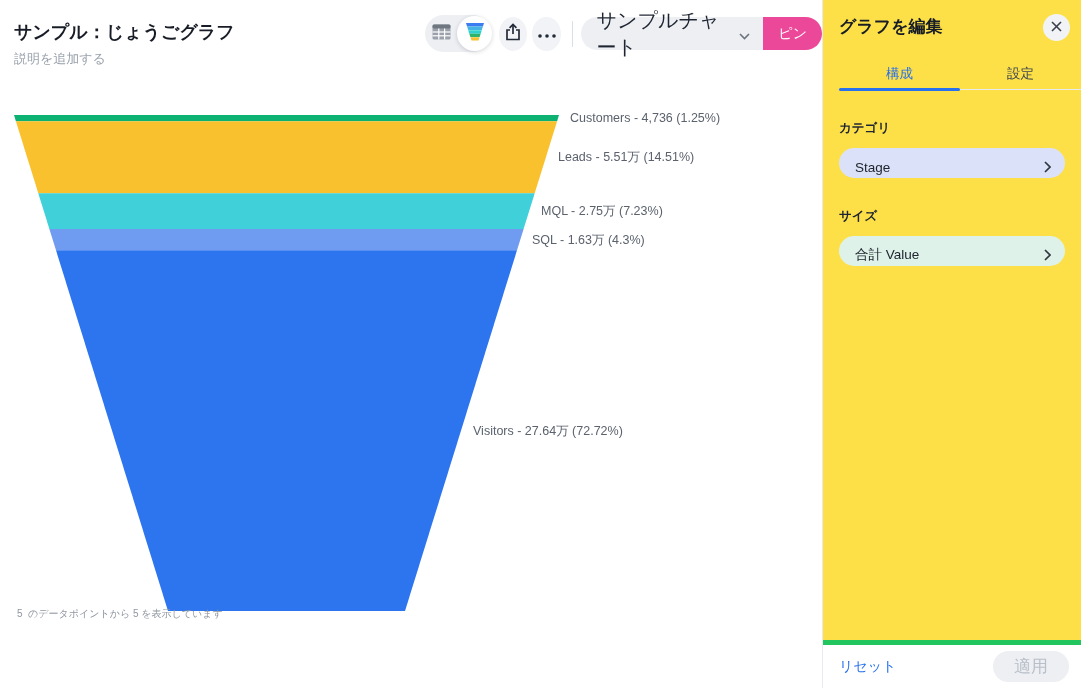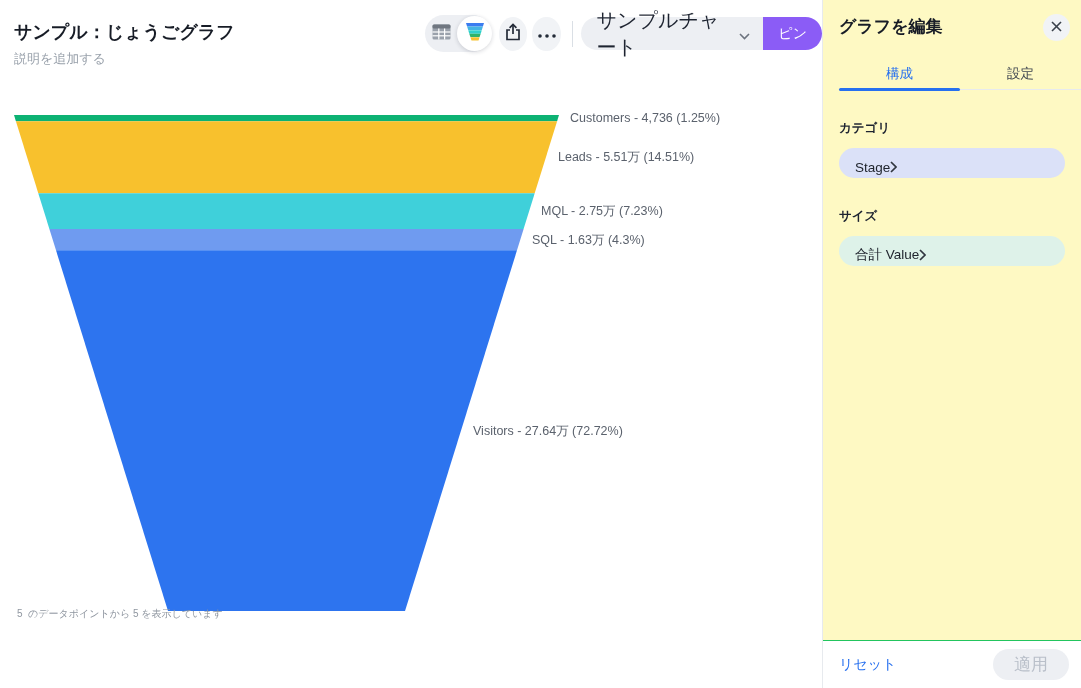--- a/index.html
+++ b/index.html
@@ -17,45 +17,45 @@
 
   .toolbar { position:absolute; left:425px; top:15px; height:37px; display:flex; align-items:center; }
   .view-toggle { width:67px; height:37px; border-radius:19px; background:#edeff3; display:flex; align-items:center; }
   .vt-btn { width:33px; height:37px; border:none; background:transparent; display:flex; align-items:center; justify-content:center; padding:0; cursor:pointer; }
   .vt-btn.active { width:35px; height:35px; border-radius:50%; background:#fff; box-shadow:0 1px 4px rgba(20,30,50,.18); margin:1px -1px 1px -1px; }
   .circle-btn { width:34px; height:34px; border-radius:50%; background:#f1f3f6; border:none; display:flex; align-items:center; justify-content:center; cursor:pointer; padding:0; }
   .circle-btn.share { margin-left:8px; }
   .circle-btn.more { margin-left:5px; }
   .tb-divider { width:1px; height:26px; background:#dadfe5; margin:0 8px 0 11px; }
   .chart-select { height:33px; background:#edeff3; border-radius:17px 0 0 17px; display:flex; align-items:center; gap:10px; padding:0 13px 0 16px; font-size:20px; color:#1d2330; cursor:pointer; }
-  .pin-btn { height:33px; width:68px; border:none; background:#8b5cf6; color:#fff; font-size:14px; border-radius:0 17px 17px 0; cursor:pointer; font-family:inherit; }
+  .pin-btn { height:33px; width:68px; border:none; background:#ec4899; color:#fff; font-size:14px; border-radius:0 17px 17px 0; cursor:pointer; font-family:inherit; }
 
   #funnel { position:absolute; left:0; top:0; }
   #funnel-labels { position:absolute; left:0; top:0; width:822px; height:688px; pointer-events:none; }
   .seg-label { position:absolute; transform:translateY(-50%); white-space:nowrap; font-size:12.5px; color:#5b626d; }
   .status-line { position:absolute; left:17px; top:607px; font-size:10px; color:#8f96a0; white-space:pre; }
 
   
-  .panel { position:relative; width:259px; height:688px; border-left:1px solid #e7eaee; background:#fef9c3; }
+  .panel { position:relative; width:259px; height:688px; border-left:1px solid #e7eaee; background:#fde047; }
   .panel-title { margin:0; position:absolute; left:16px; top:15px; font-size:17px; font-weight:700; color:#171c26; }
   .close-btn { position:absolute; right:11px; top:14px; width:27px; height:27px; border-radius:50%; border:none; background:#f1f3f6; display:flex; align-items:center; justify-content:center; cursor:pointer; padding:0; }
   .tabs { position:absolute; left:16px; right:0; top:59px; display:flex; height:31px; border-bottom:1px solid #e7eaee; }
   .tab { flex:1; text-align:center; line-height:30px; font-size:13.5px; color:#3f4650; cursor:pointer; position:relative; }
   .tab.active { color:#2770ef; }
   .tab.active::after { content:""; position:absolute; left:0; right:0; bottom:-2px; height:3px; background:#2770ef; border-radius:2px; }
 
   .fields { position:absolute; left:0; right:0; top:91px; padding:29px 16px 0 16px; }
   .field { margin-bottom:30px; }
   .field-label { font-size:12.5px; font-weight:700; color:#1d2330; margin-bottom:11px; }
-  .pill { height:30px; border-radius:15px; display:flex; align-items:center; justify-content:flex-start; padding:8px 14px 0 16px; font-size:13.5px; color:#21262f; cursor:pointer; }
+  .pill { height:30px; border-radius:15px; display:flex; align-items:center; justify-content:space-between; padding:8px 14px 0 16px; font-size:13.5px; color:#21262f; cursor:pointer; }
   .pill.attribute { background:#dbe1f8; }
   .pill.measure { background:#def2e9; }
   .pill .chev { display:flex; align-items:center; }
 
-  .panel-footer { position:absolute; left:0; right:0; bottom:0; height:48px; border-top:1px solid #22c55e; display:flex; align-items:center; justify-content:space-between; padding:0 12px 0 16px; background:#fff; }
+  .panel-footer { position:absolute; left:0; right:0; bottom:0; height:48px; border-top:5px solid #22c55e; display:flex; align-items:center; justify-content:space-between; padding:0 12px 0 16px; background:#fff; }
   .reset-link { color:#2770ef; font-size:14px; cursor:pointer; }
   .apply-btn { width:76px; height:31px; border:none; border-radius:16px; background:#edeff3; color:#b9bfc9; font-size:17px; font-family:Liberation Mono, monospace; }
 </style>
 </head>
 <body>
 
 <div class="app">
 
   <div class="main">
 

